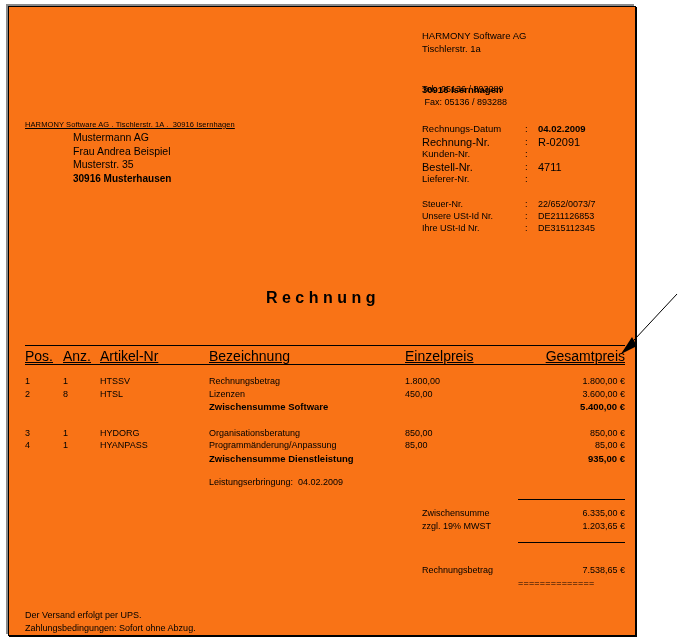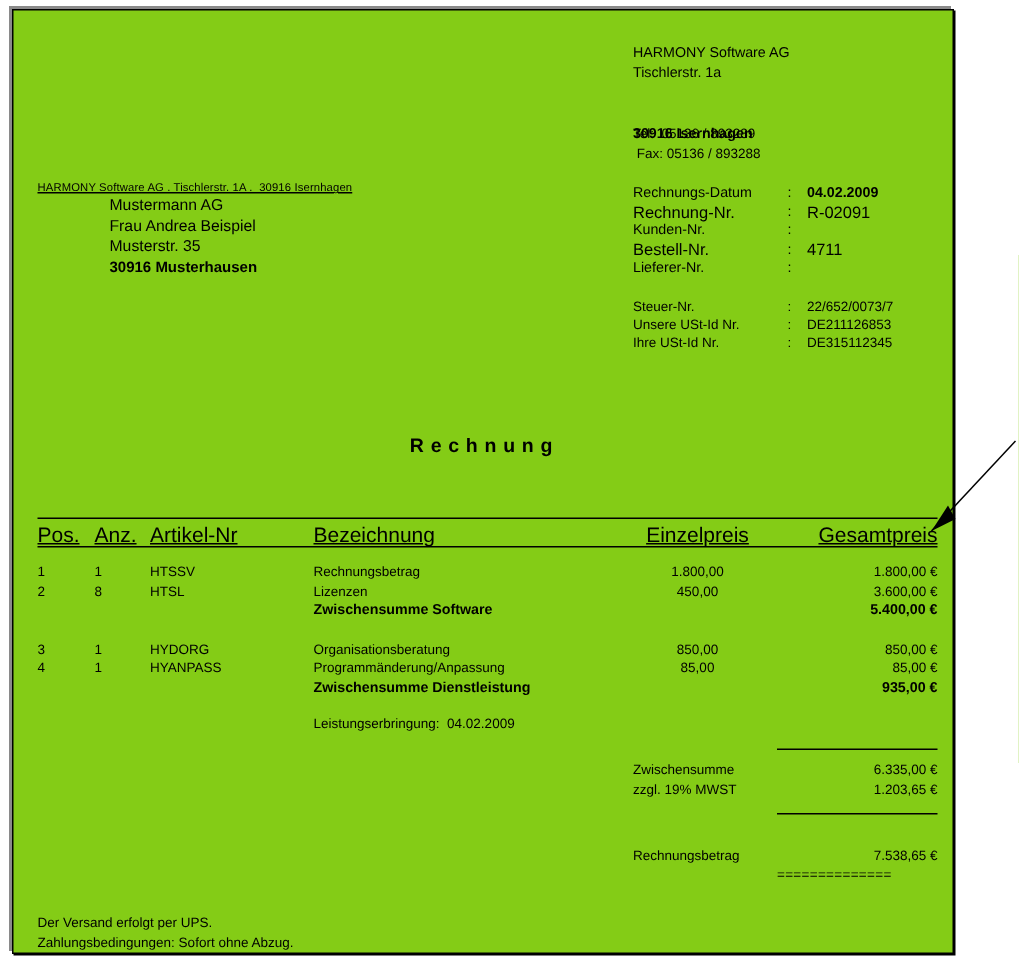--- a/index.html
+++ b/index.html
@@ -18,21 +18,21 @@
 
   
   #page-frame {
     position: absolute;
     left: 8px;
     top: 6px;
     width: 628px;
     height: 630px;
     border: 1px solid #000;
     box-shadow: -2px -2px 0 0 #8a8a8a, 1px 1px 0 0 #000;
-    background: #84cc16;
+    background: #f97316;
     box-sizing: border-box;
     padding-left: 45px;
   }
   #page-inner {
     position: absolute;
     left: 0; top: 0;
     width: 628px;
     height: 630px;
   }
 
@@ -63,38 +63,38 @@
   #meta td.v { font-weight: bold; }
   #meta td.v.plain { font-weight: normal; }
   #meta tr.gap td { height: 12px; font-size: 4px; line-height: 4px; }
   #meta td.k.lg { font-size: 11px; }
   #meta td.v.lg { font-size: 11px; font-weight: normal; }
   #meta .tax td { font-size: 9px; line-height: 12px; font-weight: normal; }
 
   
   #doc-title {
     position: absolute; left: 0; top: 282px; width: 628px;
-    text-align: center; font-size: 13px; font-weight: bold; letter-spacing: 4.5px;
+    text-align: center; font-size: 16px; font-weight: bold; letter-spacing: 4.5px;
   }
 
   
   #items { position: absolute; left: 16px; top: 338px; width: 600px; }
   #rule-top { width: 600px; height: 1px; background: #000; }
   #hdr { position: relative; height: 15px; margin-top: 2px; }
   #hdr span { position: absolute; font-size: 14px; text-decoration: underline; white-space: pre; }
   #rule-bot { width: 600px; height: 1px; background: #000; margin-top: 1px; }
 
   .row { position: relative; height: 12.5px; }
   .row span { position: absolute; font-size: 9px; white-space: pre; }
   .row.sub span { font-size: 9.5px; font-weight: bold; }
   .c-pos  { left: 0px; }
   .c-anz  { left: 38px; }
   .c-art  { left: 75px; }
   .c-bez  { left: 184px; }
-  .c-ep   { left: 380px; width: 120px; text-align: center; }
+  .c-ep   { left: 380px; width: 120px; text-align: left; }
   .c-gp   { left: 500px; width: 100px; text-align: right; }
 
   .group-gap { height: 14px; }
 
   
   #service-date { position: absolute; left: 200px; top: 470px; font-size: 9px; white-space: pre; }
 
   
   #totals { position: absolute; left: 413px; top: 492px; width: 203px; }
   #totals .sep { height: 1px; background: #000; width: 107px; margin-left: 96px; }

